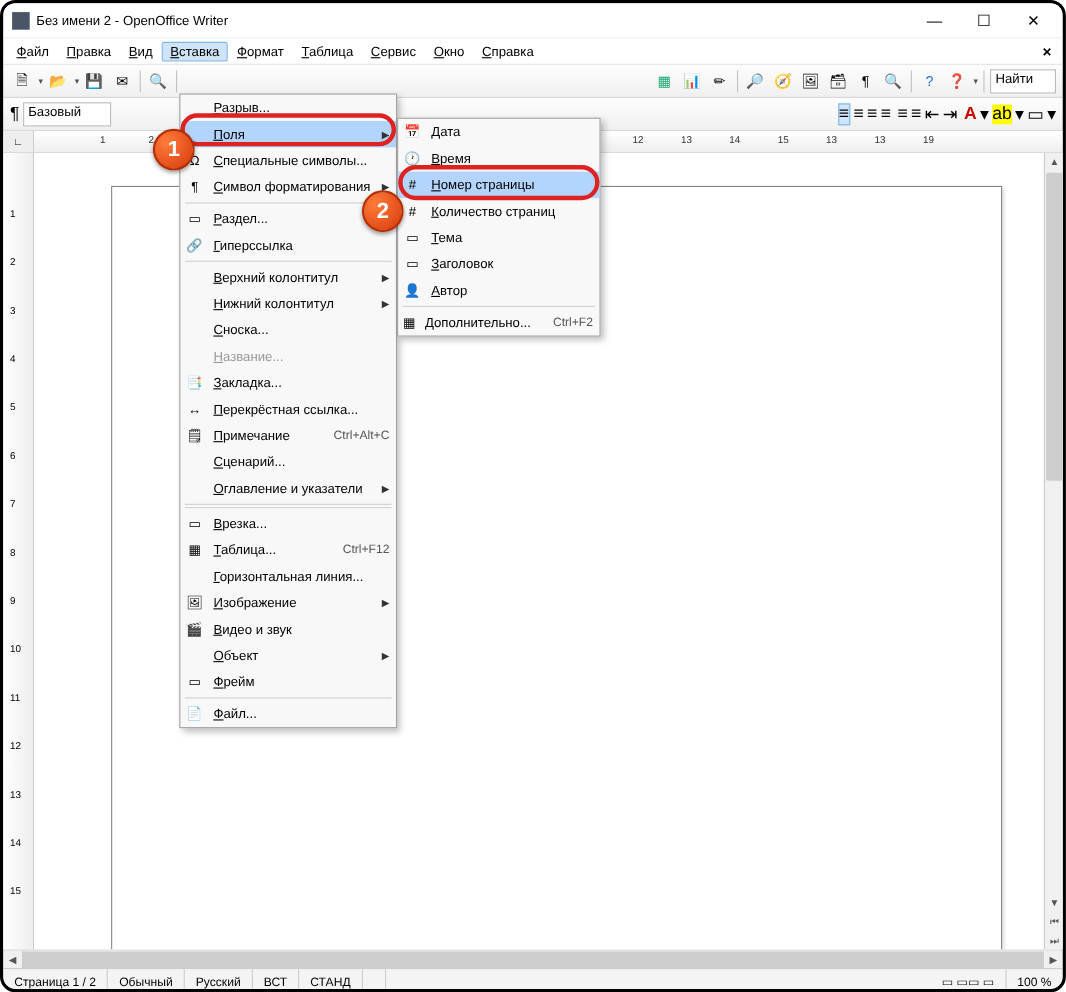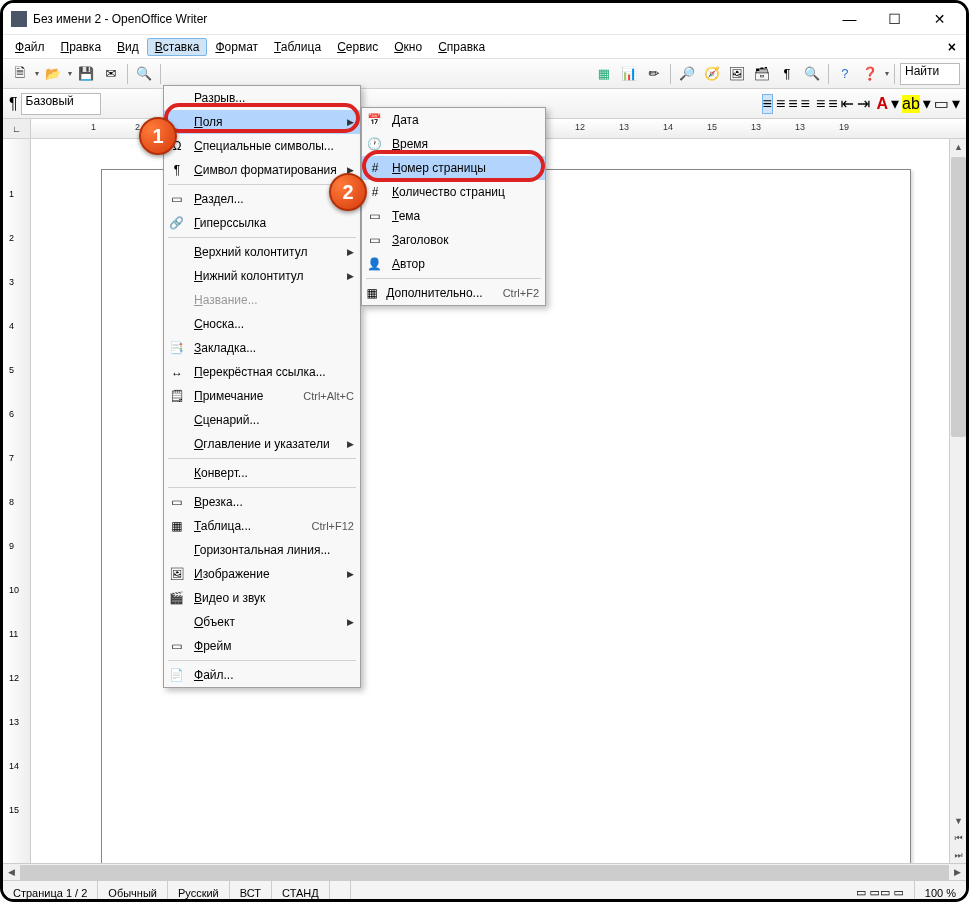--- a/index.html
+++ b/index.html
@@ -234,27 +234,27 @@
     <div class="row">
       <div class="ico"></div>
       <div class="lbl"><u>В</u>ерхний колонтитул</div>
       <div class="arr">▶</div>
     </div>
     <div class="row">
       <div class="ico"></div>
       <div class="lbl"><u>Н</u>ижний колонтитул</div>
       <div class="arr">▶</div>
     </div>
+    <div class="row">
+      <div class="ico"></div>
+      <div class="lbl"><u>С</u>носка...</div>
+    </div>
     <div class="row disabled">
       <div class="ico"></div>
       <div class="lbl"><u>Н</u>азвание...</div>
-    </div>
-    <div class="row">
-      <div class="ico"></div>
-      <div class="lbl"><u>С</u>носка...</div>
     </div>
     <div class="row">
       <div class="ico">📑</div>
       <div class="lbl"><u>З</u>акладка...</div>
     </div>
     <div class="row">
       <div class="ico">↔</div>
       <div class="lbl"><u>П</u>ерекрёстная ссылка...</div>
     </div>
     <div class="row">
@@ -265,24 +265,20 @@
     <div class="row">
       <div class="ico"></div>
       <div class="lbl"><u>С</u>ценарий...</div>
     </div>
     <div class="row">
       <div class="ico"></div>
       <div class="lbl"><u>О</u>главление и указатели</div>
       <div class="arr">▶</div>
     </div>
     <div class="divider"></div>
-    <div class="row">
-      <div class="ico"></div>
-      <div class="lbl"><u>К</u>онверт...</div>
-    </div>
     <div class="divider"></div>
     <div class="row">
       <div class="ico">▭</div>
       <div class="lbl"><u>В</u>резка...</div>
     </div>
     <div class="row">
       <div class="ico">▦</div>
       <div class="lbl"><u>Т</u>аблица...</div>
       <div class="sc">Ctrl+F12</div>
     </div>

